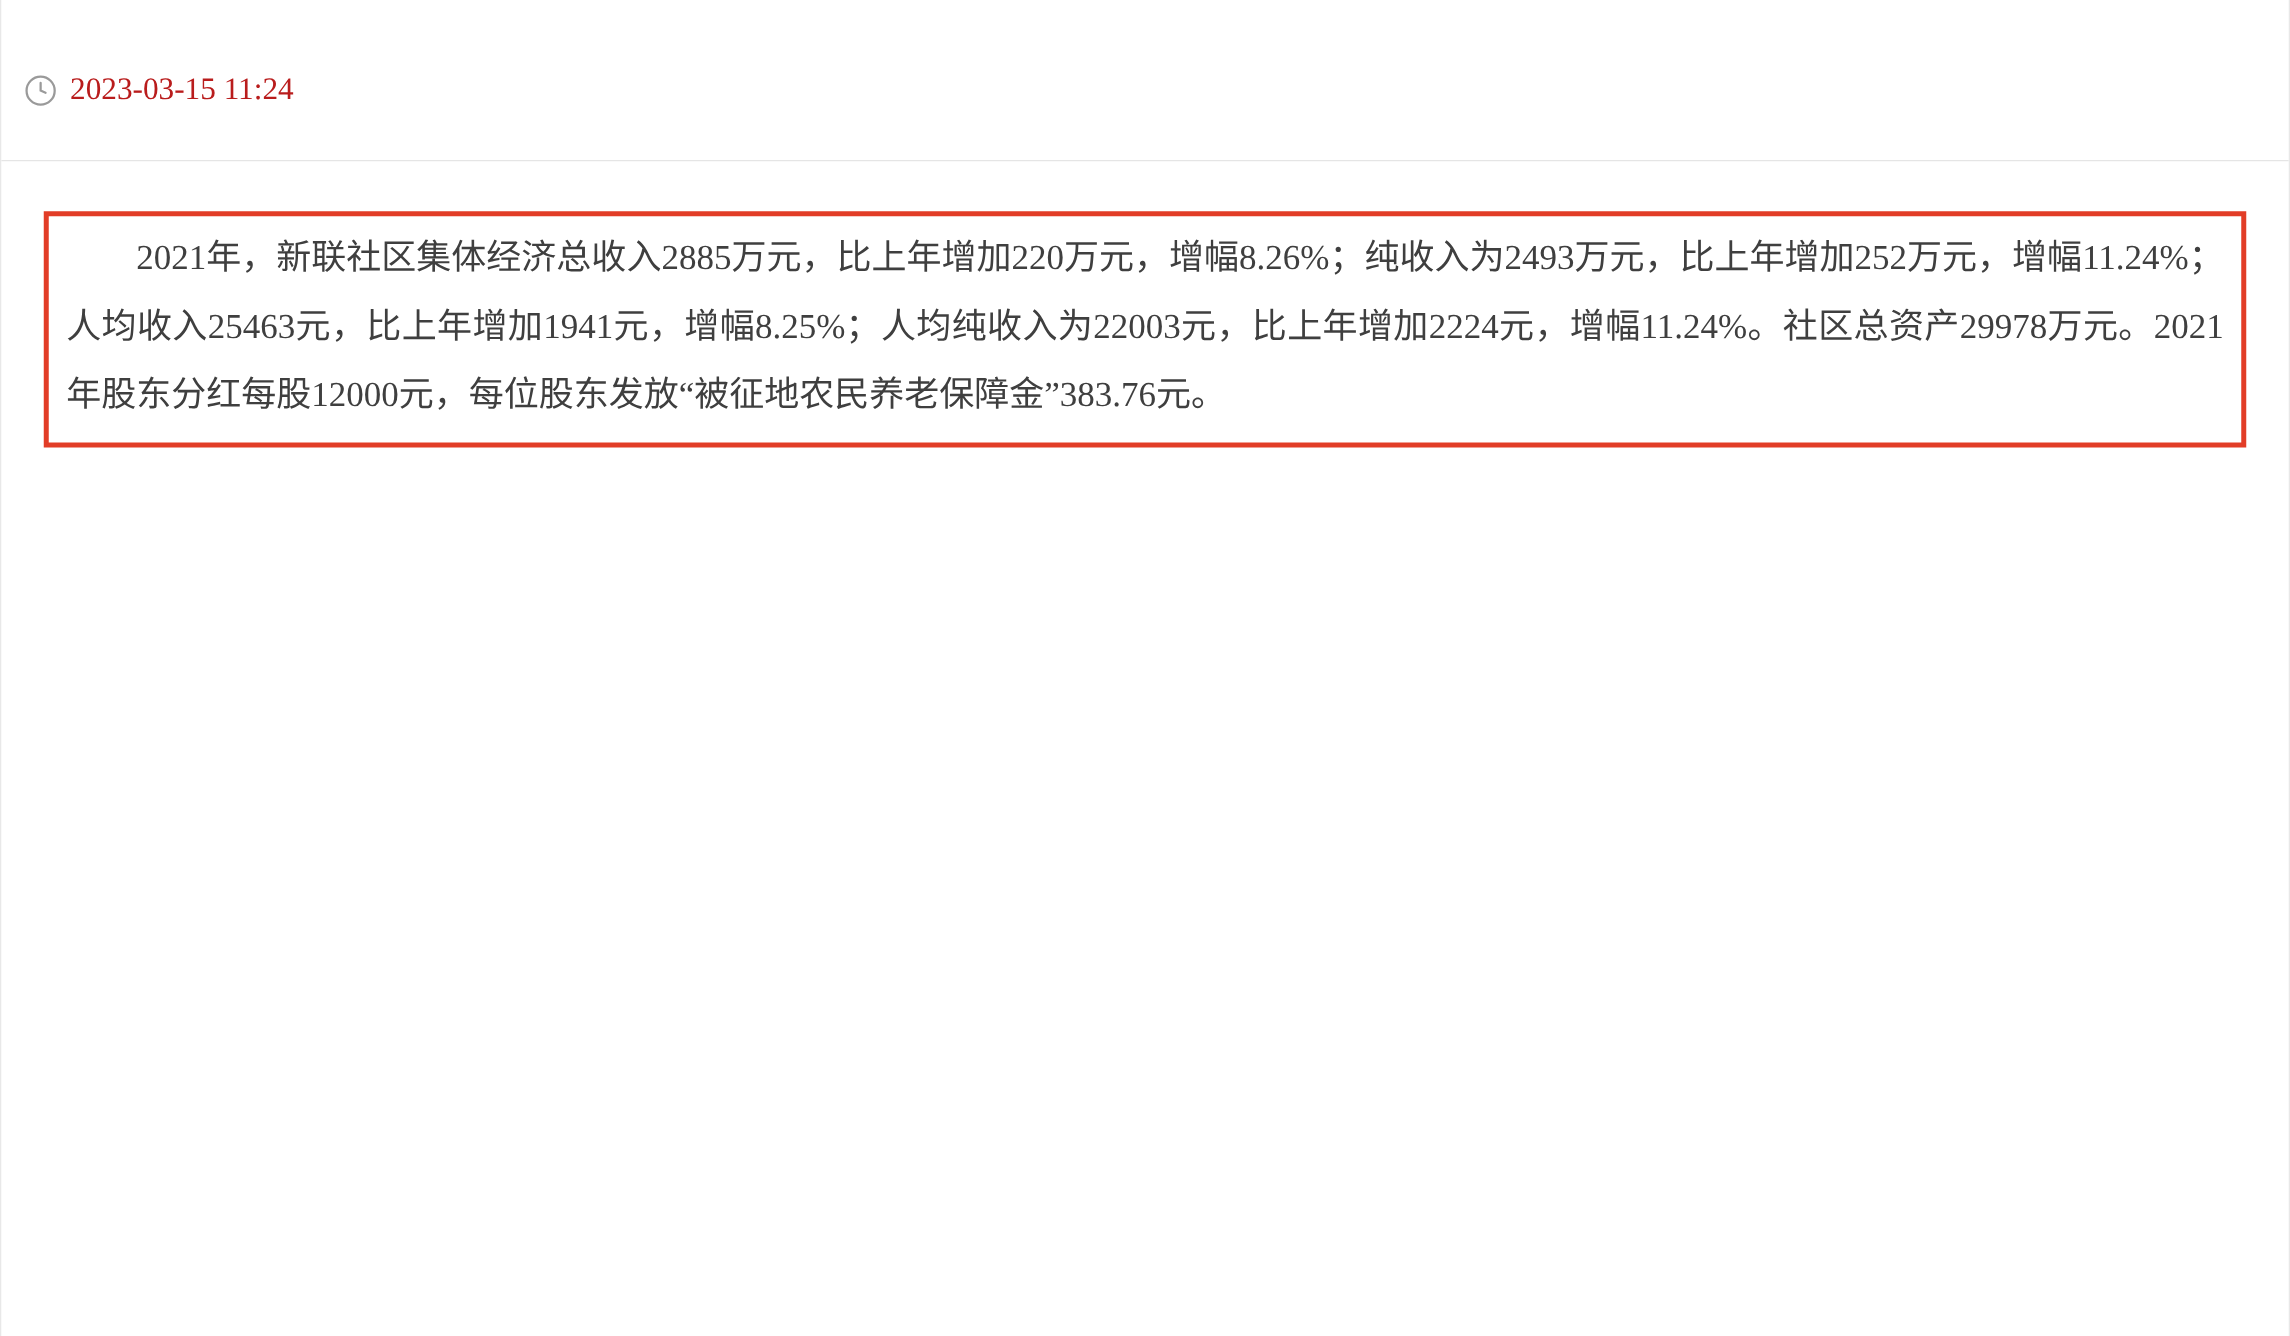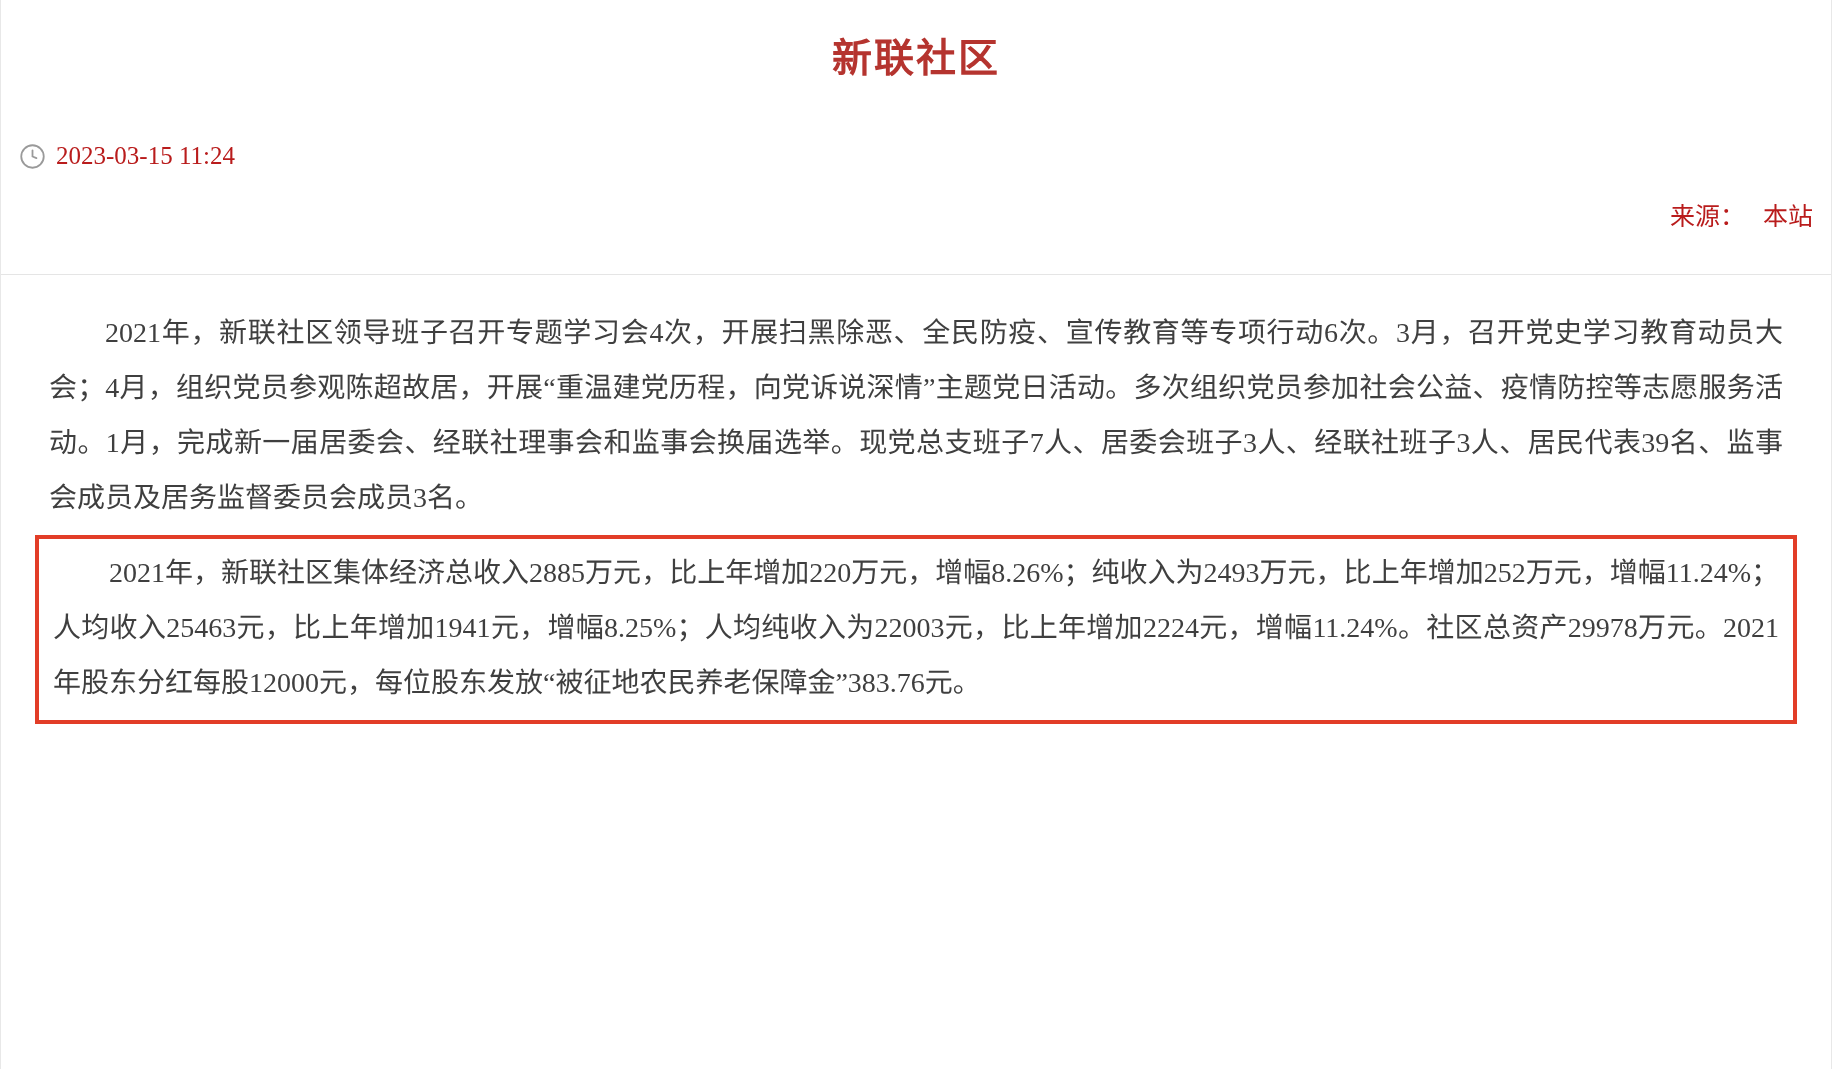--- a/index.html
+++ b/index.html
@@ -64,39 +64,34 @@
     margin: 10px -14px 8px -14px;
     padding: 6px 14px 10px 14px;
     border: 4px solid #e23d27;
   }
 </style>
 </head>
 <body>
 
 <div class="page">
 
-  <h1 class="article-title">新联社区</h1>
 
   <div class="meta">
     <div class="meta-date-row">
       <span class="clock-icon">
         <svg width="27" height="27" viewBox="0 0 24 24" fill="none" stroke="#9a9a9a" stroke-width="1.6" stroke-linecap="round">
           <circle cx="12" cy="12" r="10"></circle>
           <polyline points="12 6.5 12 12 15.5 13.5"></polyline>
         </svg>
       </span>
       <span class="meta-date">2023-03-15 11:24</span>
     </div>
-    <div class="meta-source-row">
-      <span class="src-label">来源：</span><span class="src-value">本站</span>
-    </div>
   </div>
 
   <hr class="divider">
 
   <div class="article-body">
-    <p>2021年，新联社区领导班子召开专题学习会4次，开展扫黑除恶、全民防疫、宣传教育等专项行动6次。3月，召开党史学习教育动员大会；4月，组织党员参观陈超故居，开展“重温建党历程，向党诉说深情”主题党日活动。多次组织党员参加社会公益、疫情防控等志愿服务活动。1月，完成新一届居委会、经联社理事会和监事会换届选举。现党总支班子7人、居委会班子3人、经联社班子3人、居民代表39名、监事会成员及居务监督委员会成员3名。</p>
     <div class="highlight-box">
       <p>2021年，新联社区集体经济总收入2885万元，比上年增加220万元，增幅8.26%；纯收入为2493万元，比上年增加252万元，增幅11.24%；人均收入25463元，比上年增加1941元，增幅8.25%；人均纯收入为22003元，比上年增加2224元，增幅11.24%。社区总资产29978万元。2021年股东分红每股12000元，每位股东发放“被征地农民养老保障金”383.76元。</p>
     </div>
   </div>
 
 </div>
 
 </body></html>

